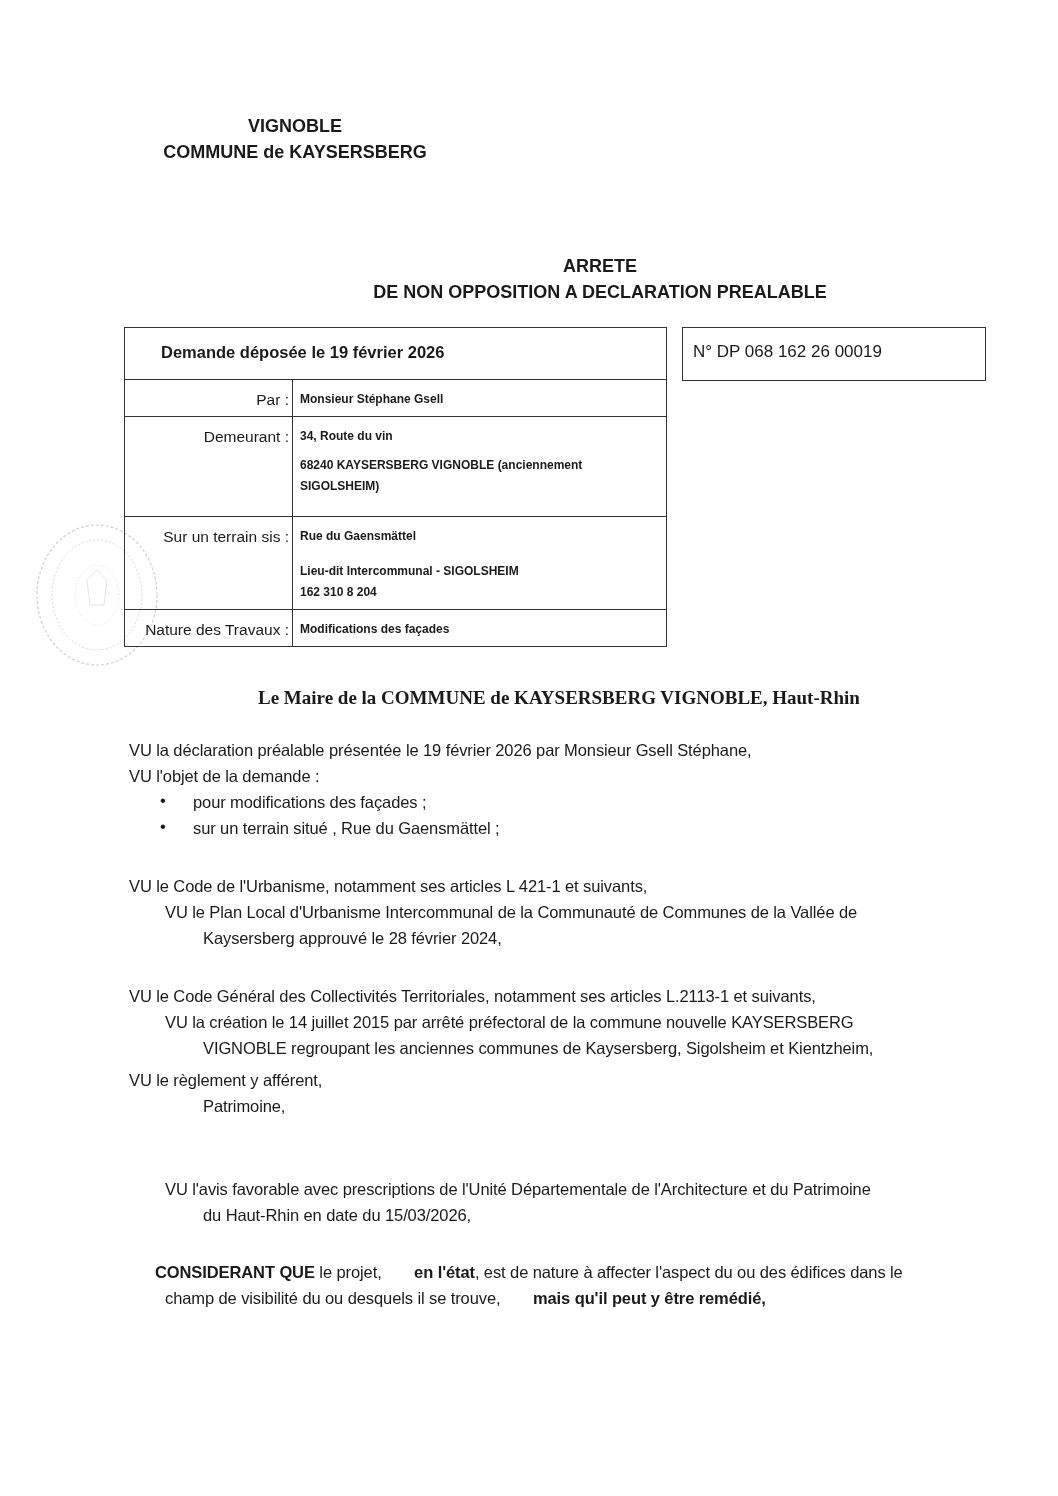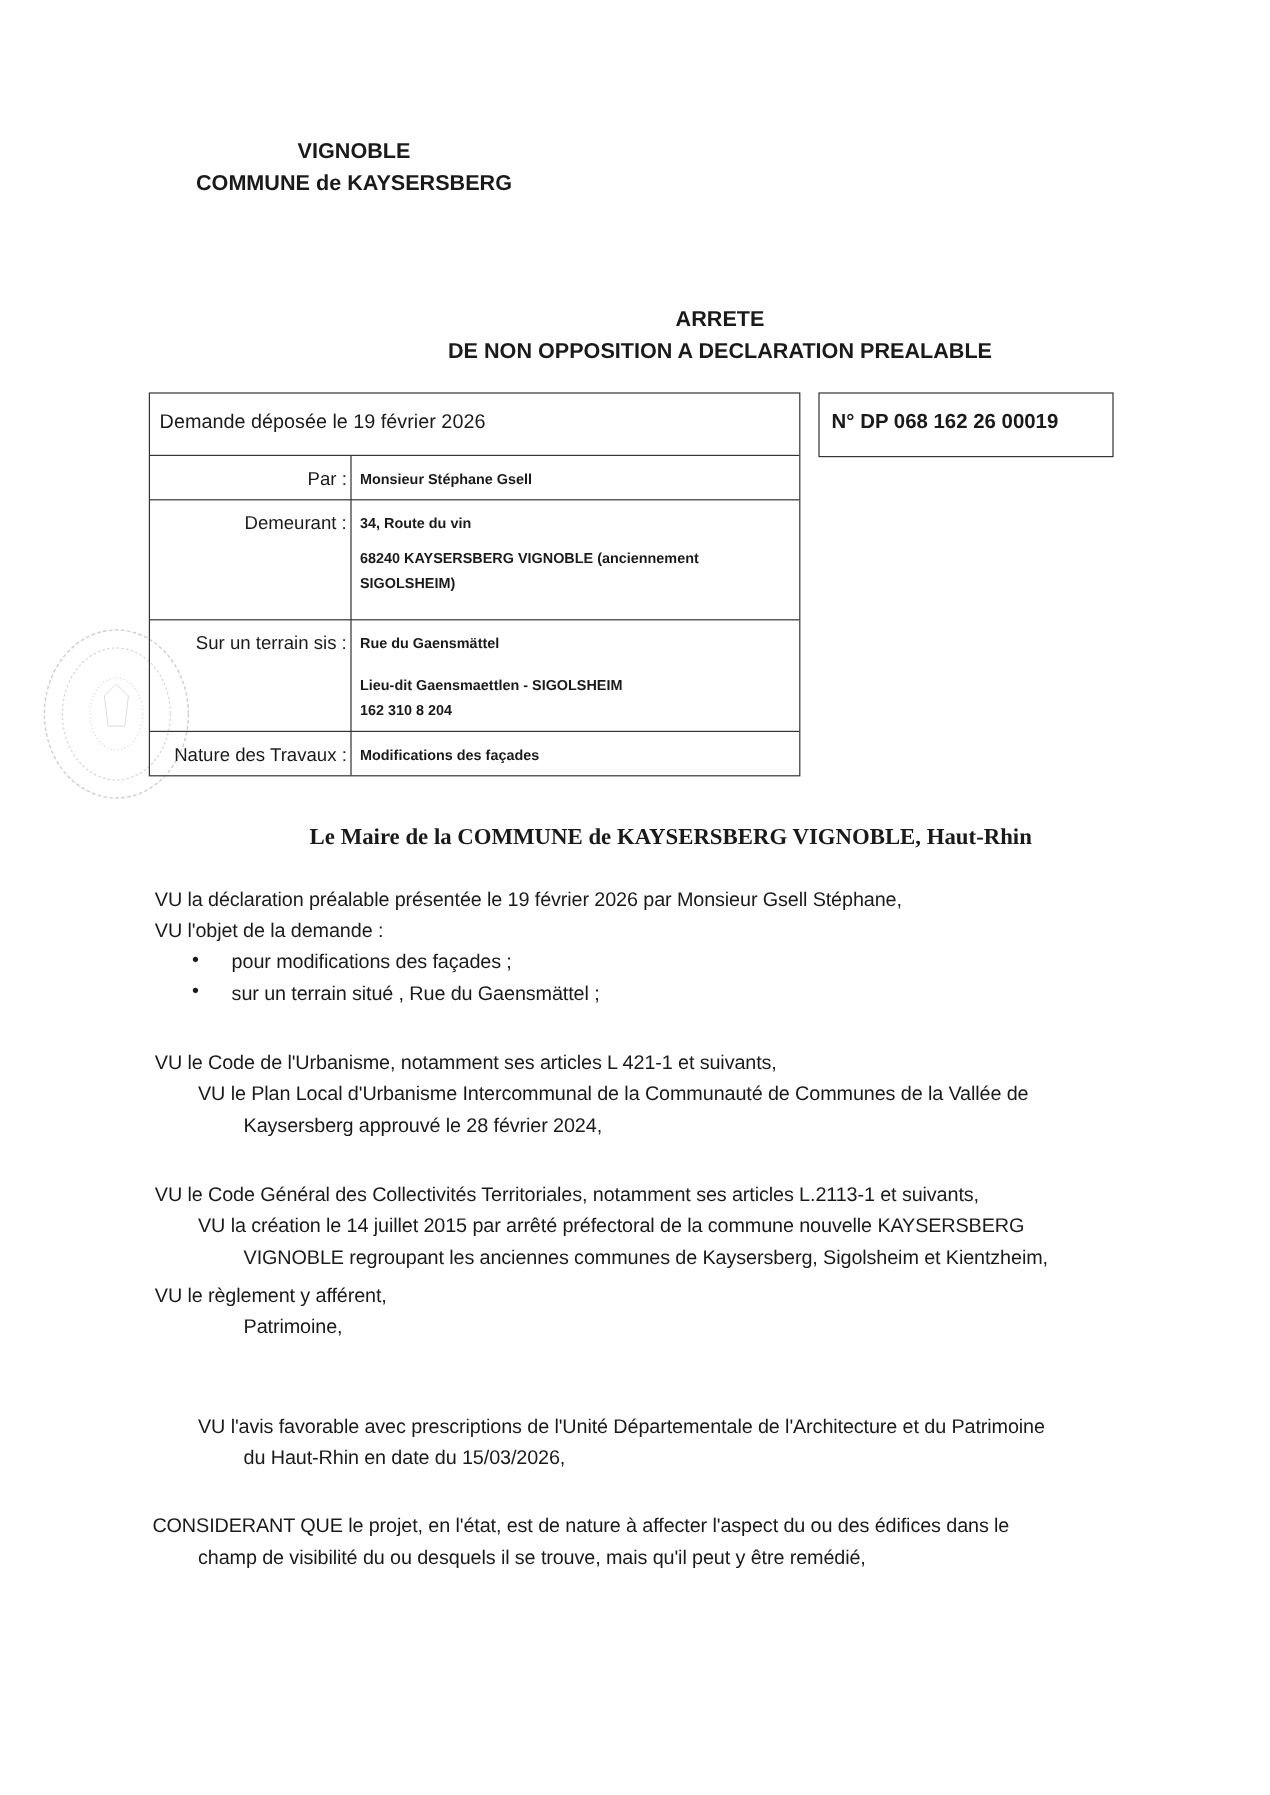--- a/index.html
+++ b/index.html
@@ -1,37 +1,37 @@
 <!DOCTYPE html>
 <html><head>
   <meta charset="utf-8">
   <style>
     html, body { margin: 0; padding: 0; }
     body {
       width: 1058px; height: 1496px; background: #ffffff; position: relative; overflow: hidden;
       font-family: "Liberation Sans", sans-serif; color: #1a1a1a;
     }
     .abs { position: absolute; }
-    .bold { font-weight: normal; }
+    .bold { font-weight: bold; margin-left: 28px; }
     .hdr { font-size: 18px; font-weight: bold; text-align: center; line-height: 26px; }
     #commune { left: 150px; top: 113px; width: 290px; }
     #arrete-title { left: 360px; top: 253px; width: 480px; }
     
     #req-table {
       left: 124px; top: 327px; width: 543px; height: 320px;
       border: 1.5px solid #333; box-sizing: border-box;
     }
     #req-table .row { position: absolute; left: 0; right: 0; border-top: 1.5px solid #333; }
     #req-table .lbl { position: absolute; left: 0; width: 164px; text-align: right; font-size: 15.5px; }
     #req-table .val { position: absolute; left: 175px; right: 6px; font-size: 12px; font-weight: bold; line-height: 21px; }
     #req-table .vline { position: absolute; left: 167px; top: 52px; bottom: 0; border-left: 1.5px solid #333; }
     #dp-box {
-      left: 682px; top: 327px; width: 246px; height: 54px;
+      left: 682px; top: 327px; width: 304px; height: 54px;
       border: 1.5px solid #333; box-sizing: border-box;
-      font-size: 17px; font-weight: bold; padding: 14px 0 0 10px;
+      font-size: 17px; font-weight: normal; padding: 14px 0 0 10px;
     }
     #maire { left: 258px; top: 687px; font-size: 19px; font-weight: bold; font-family: Liberation Serif, serif; }
     .body-txt { font-size: 16.5px; line-height: 26px; letter-spacing: -0.1px; }
     .just { text-align: justify; text-align-last: left; margin-left: 36px; }
     .indent { padding-left: 38px; }
     .bullet { position: absolute; font-size: 16.5px; }
     #stamp { left: 32px; top: 520px; width: 130px; height: 150px; opacity: 0.35; }
   </style>
 </head>
 <body>
@@ -64,21 +64,21 @@
 
   <div class="row" style="top:88px; height:100px;">
     <div class="lbl" style="top:11px;">Demeurant :</div>
     <div class="val" style="top:9px;">34, Route du vin</div>
     <div class="val" style="top:38px;">68240 KAYSERSBERG VIGNOBLE (anciennement SIGOLSHEIM)</div>
   </div>
 
   <div class="row" style="top:188px; height:93px;">
     <div class="lbl" style="top:11px;">Sur un terrain sis :</div>
     <div class="val" style="top:9px;">Rue du Gaensmättel</div>
-    <div class="val" style="top:44px;">Lieu-dit  Gaensmaettlen - SIGOLSHEIM</div>
+    <div class="val" style="top:44px;">Lieu-dit  Intercommunal - SIGOLSHEIM</div>
     <div class="val" style="top:65px;">162 310 8 204</div>
   </div>
 
   <div class="row" style="top:281px; height:37px;">
     <div class="lbl" style="top:11px;">Nature des Travaux :</div>
     <div class="val" style="top:9px;">Modifications des façades</div>
   </div>
 </div>
 
 <div id="dp-box" class="abs">

